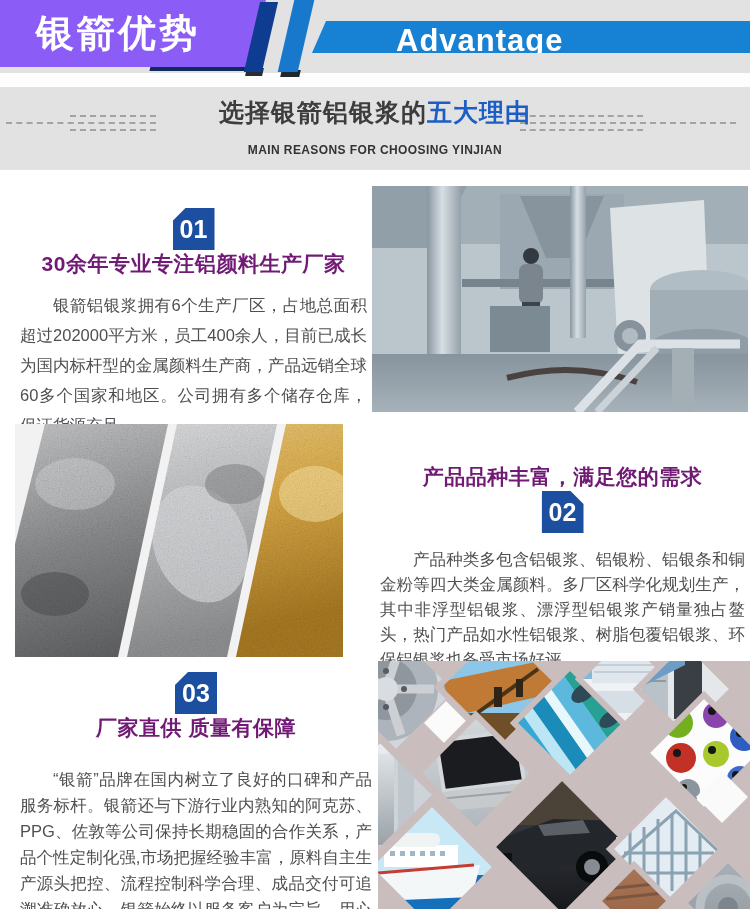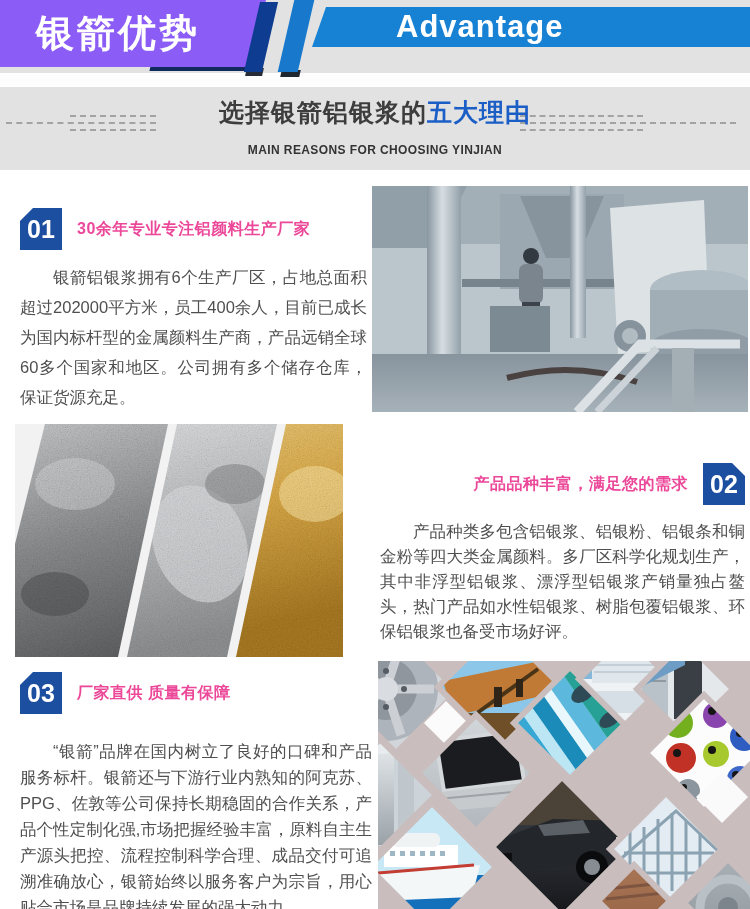--- a/index.html
+++ b/index.html
@@ -18,44 +18,44 @@
   .banner-shadow{position:absolute;left:150px;top:66px;width:110px;height:5px;background:#10295f;
                  transform:skewX(-13deg);z-index:2;}
   .stripe1{position:absolute;left:252px;top:2px;width:18px;height:70px;background:#0e3c90;
            transform:skewX(-13deg);z-index:4;}
   .stripe2{position:absolute;left:286px;top:0;width:20px;height:72px;background:#1878cc;
            transform:skewX(-13deg);z-index:4;}
   .stripe1-sh{position:absolute;left:246px;top:68px;width:17px;height:8px;background:#272d38;
               transform:skewX(-13deg);z-index:3;}
   .stripe2-sh{position:absolute;left:281px;top:70px;width:19px;height:7px;background:#1f2730;
               transform:skewX(-13deg);z-index:3;}
-  .adv-band{position:absolute;left:312px;top:7px;width:438px;height:40px;background:#1781d3;
+  .adv-band{position:absolute;left:312px;top:21px;width:438px;height:32px;background:#1781d3;
             clip-path:polygon(14px 0,100% 0,100% 100%,0 100%);z-index:2;}
   .adv-text{display:block;padding-left:84px;line-height:40px;font-size:31px;font-weight:700;
             color:#ffffff;letter-spacing:1px;}
 
   
   .intro-title{position:absolute;left:0;top:96px;width:750px;text-align:center;z-index:5;
                font-size:25px;font-weight:700;color:#3d3d3d;letter-spacing:1px;}
   .intro-title .hl{color:#1b5ec6;}
   .intro-sub{position:absolute;left:0;top:134px;width:750px;text-align:center;z-index:5;
              font-size:12px;font-weight:700;color:#333333;letter-spacing:0.4px;margin-top:9px;}
   .dash{position:absolute;height:0;border-top:2px dashed #a3a3a3;z-index:4;}
   .dash-l-short1{left:70px;top:115px;width:86px;}
   .dash-l-long  {left:6px; top:122px;width:150px;}
   .dash-l-short2{left:70px;top:129px;width:86px;}
   .dash-r-short1{left:520px;top:115px;width:123px;}
   .dash-r-long  {left:520px;top:122px;width:216px;}
   .dash-r-short2{left:520px;top:129px;width:123px;}
 
   
   .sec-col{position:absolute;}
-  .sec-head{display:flex;align-items:center;gap:15px;}
+  .sec-head{display:flex;align-items:center;gap:0;flex-direction:column;}
   .sec-head.right{justify-content:flex-end;}
-  .sec-title{font-size:16px;font-weight:700;color:#ec4899;letter-spacing:0.5px;white-space:nowrap;}
+  .sec-title{font-size:21px;font-weight:700;color:#701a75;letter-spacing:0.5px;white-space:nowrap;}
   .badge{width:42px;height:42px;background:#1d4fa0;color:#ffffff;font-size:25px;font-weight:700;
          text-align:center;line-height:42px;flex:0 0 42px;}
   .badge-left{clip-path:polygon(13px 0,100% 0,100% 100%,0 100%,0 13px);filter:drop-shadow(4px 4px 0 #d7d7d7);}
   .badge-right{clip-path:polygon(0 0,calc(100% - 13px) 0,100% 13px,100% 100%,0 100%);filter:drop-shadow(-4px 4px 0 #d7d7d7);}
   .sec-para{font-size:16.5px;color:#4f4f4f;text-align:justify;text-indent:2em;}
   .p1{width:347px;line-height:30px;margin-top:12px;}
   .p2{width:365px;line-height:25px;margin-top:14px;}
   .p3{width:352px;line-height:26px;margin-top:24px;}
 
   .photo{position:absolute;display:block;}

